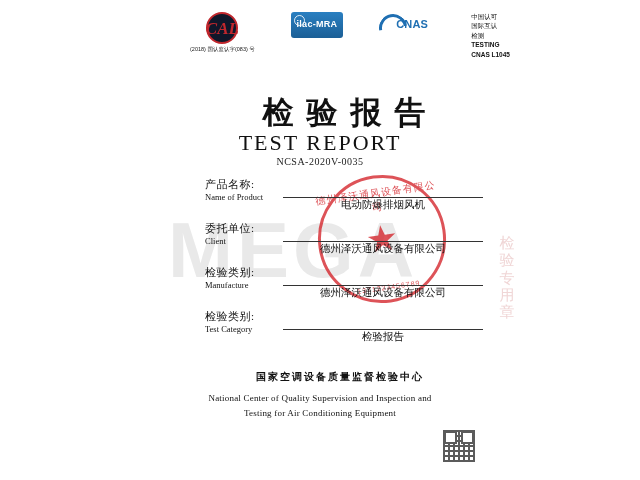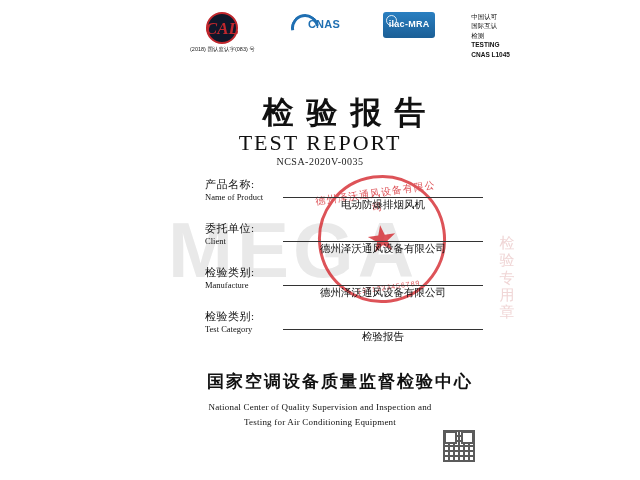--- a/index.html
+++ b/index.html
@@ -338,21 +338,21 @@
   
   .footer {
     position: absolute;
     top: 370px;
     left: 0;
     width: 640px;
     text-align: center;
   }
   .footer-cn {
     font-family: "Liberation Serif", serif;
-    font-size: 17px;
+    font-size: 10px;
     font-weight: bold;
     letter-spacing: 2px;
     color: #111;
     padding-left: 40px;
   }
   .footer-en {
     margin-top: 7px;
     font-family: "Liberation Serif", serif;
     font-size: 9px;
     line-height: 1.7;
@@ -394,29 +394,29 @@
 
 
     <div class="logo-block">
       <div class="cal-circle">
         <span class="cal-glyph">CAL</span>
       </div>
       <div class="cal-num">(2018) 国认监认字(083) 号</div>
     </div>
 
     <div class="logo-block">
+      <div class="ilac-box">
+        <span>ilac-MRA</span>
+      </div>
+    </div>
+
+    <div class="logo-block">
       <div class="cnas-box">
         <span class="cnas-swoosh"></span>
         <span class="cnas-text">CNAS</span>
-      </div>
-    </div>
-
-    <div class="logo-block">
-      <div class="ilac-box">
-        <span>ilac-MRA</span>
       </div>
     </div>
 
     <div class="accred-text">
       <div>中国认可</div>
       <div>国际互认</div>
       <div>检测</div>
       <div class="en">TESTING</div>
       <div class="en">CNAS L1045</div>
     </div>

